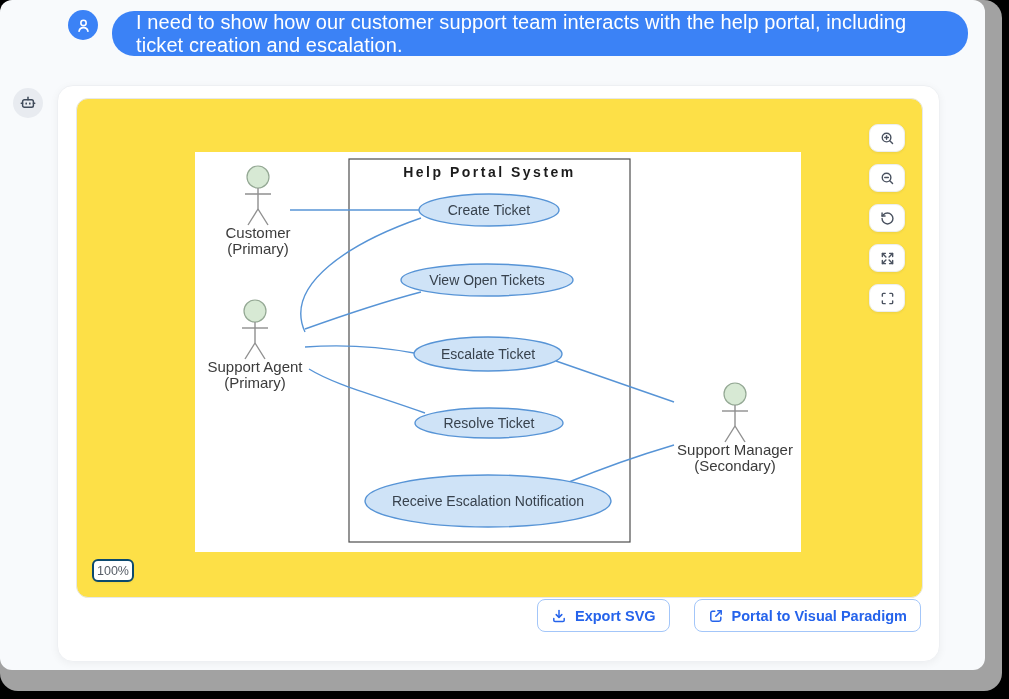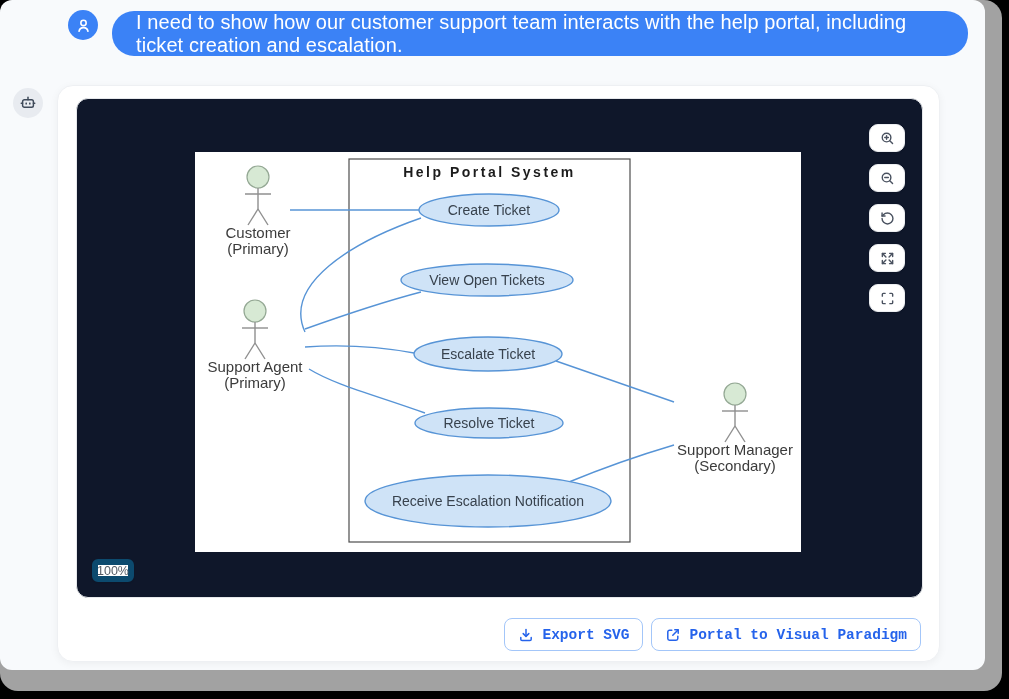--- a/index.html
+++ b/index.html
@@ -20,38 +20,38 @@
     background:#3b82f6; border-radius:22px; color:#ffffff; font-size:20px;
     display:flex; align-items:center; padding:0 24px; letter-spacing:.1px; }
   .bot-avatar { position:absolute; left:13px; top:88px; width:30px; height:30px;
     border-radius:50%; background:#e8ebf0; display:flex; align-items:center; justify-content:center; }
 
   
   .card { position:absolute; left:57px; top:85px; width:883px; height:577px;
     background:#fff; border:1px solid #eef0f3; border-radius:16px;
     box-shadow:0 2px 8px rgba(0,0,0,.05); }
   .panel { position:absolute; left:18px; top:12px; width:847px; height:500px;
-    background:#0f172a; border:1px solid #e6e8eb; border-radius:12px; overflow:hidden; }
+    background:#fde047; border:1px solid #e6e8eb; border-radius:12px; overflow:hidden; }
   .canvas { position:absolute; left:118px; top:53px; width:606px; height:400px; background:#fff; }
 
   
   .toolbar { position:absolute; left:792px; top:25px; width:36px; display:flex;
     flex-direction:column; gap:12px; }
   .tool-btn { width:36px; height:28px; background:#fff; border:1px solid #eceef1;
     border-radius:9px; box-shadow:0 1px 3px rgba(0,0,0,.07);
     display:flex; align-items:center; justify-content:center; cursor:pointer; }
   .tool-btn svg { stroke:#4a5260; fill:none; stroke-width:1.5; stroke-linecap:round; stroke-linejoin:round; }
 
   .zoom-badge { position:absolute; left:15px; top:460px; width:42px; height:23px;
-    background:#fff; border:6px solid #0c4a6e; border-radius:6px;
+    background:#fff; border:2px solid #0c4a6e; border-radius:6px;
     box-shadow:0 1px 2px rgba(0,0,0,.05); color:#565d66; font-size:12.5px;
     display:flex; align-items:center; justify-content:center; }
 
   
-  .footer-actions { position:absolute; right:18px; top:532px; display:flex; gap:8px;font-family:Liberation Mono, monospace; }
+  .footer-actions { position:absolute; right:18px; top:513px; display:flex; gap:24px; }
   .action-btn { height:33px; padding:0 13px; background:#fff; border:1.5px solid #a3c6f9;
     border-radius:8px; color:#2563eb; font-size:14.5px; font-weight:700;
     display:flex; align-items:center; gap:8px; cursor:pointer; }
   .action-btn svg { stroke:#2563eb; fill:none; stroke-width:1.5; stroke-linecap:round; stroke-linejoin:round; }
 
   
   .sys-boundary { fill:#fff; stroke:#4d4d4d; stroke-width:1.2; }
   .sys-title { font-size:14px; font-weight:bold; letter-spacing:2.5px; fill:#1c1c1c;
     text-anchor:middle; font-family:"Liberation Sans", sans-serif; }
   .edge { stroke:#5794d6; stroke-width:1.4; fill:none; }

